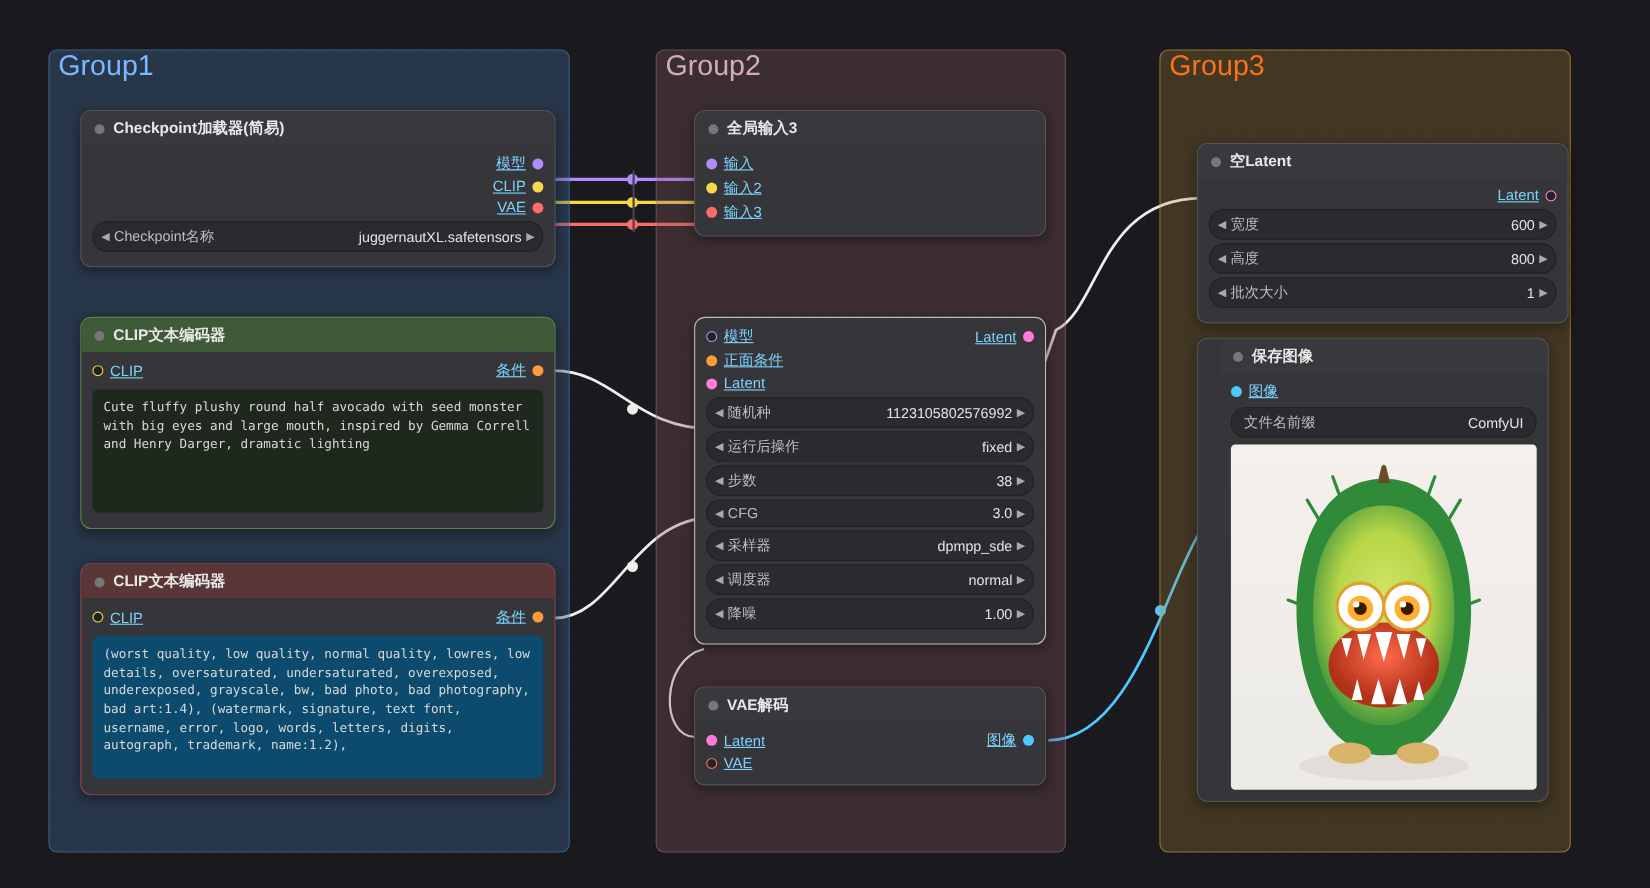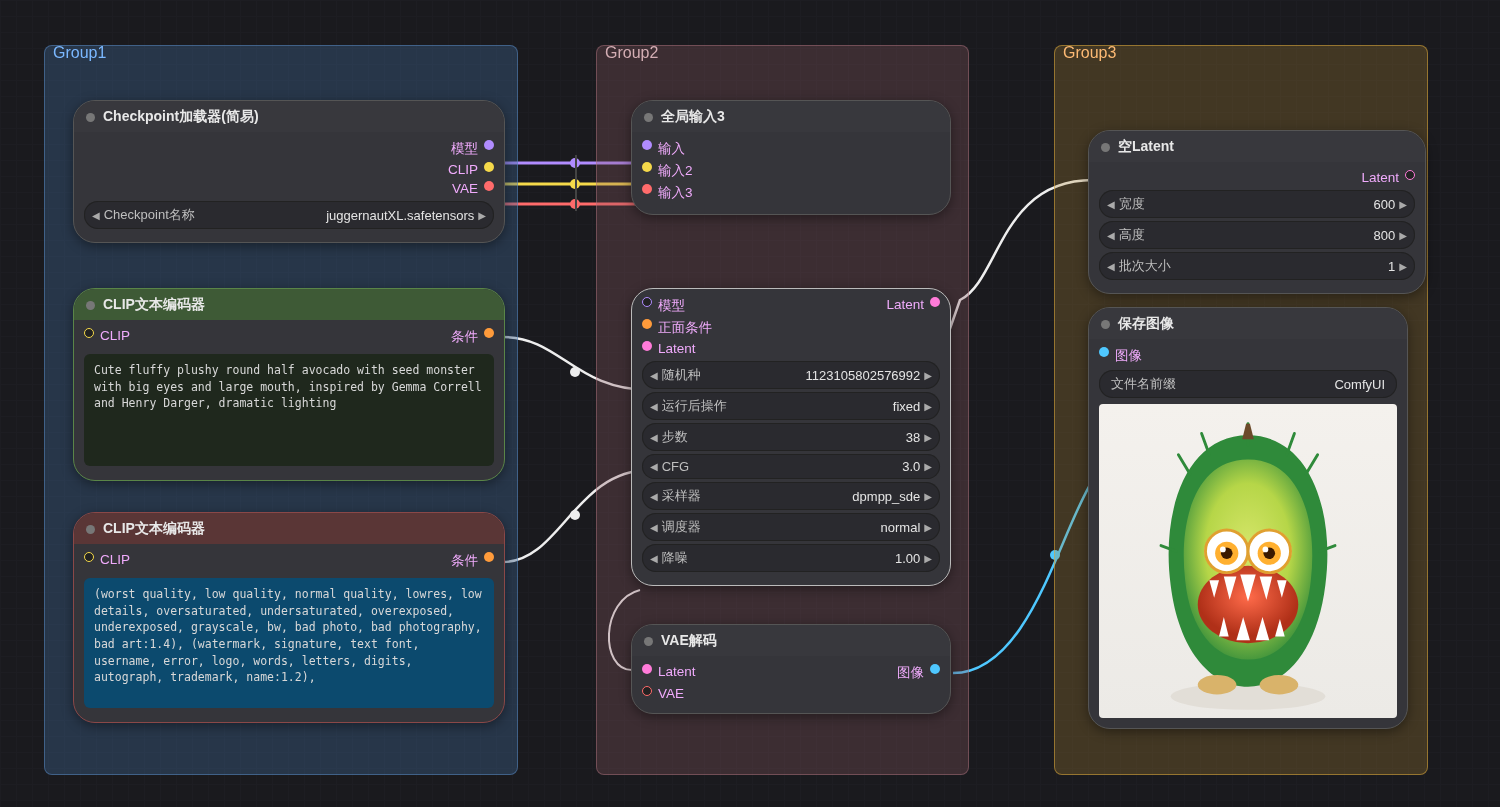--- a/index.html
+++ b/index.html
@@ -1,31 +1,31 @@
 <!DOCTYPE html>
 <html><head>
 <meta charset="utf-8">
 <style>
   * { margin:0; padding:0; box-sizing:border-box; }
   body { width:1500px; height:807px; background:#1a1a1e; font-family:-apple-system,"Segoe UI",sans-serif; color:#d0d0d0; overflow:hidden; position:relative; }
   body::before { content:""; position:absolute; inset:0; background-image:linear-gradient(#24242a 1px,transparent 1px),linear-gradient(90deg,#24242a 1px,transparent 1px); background-size:16px 16px; opacity:.35; }
   .canvas { position:absolute; inset:0; }
   .group { position:absolute; border-radius:8px; }
-  .group-title { position:absolute; top:-2px; left:8px; font-size:16px; font-weight:400; }
+  .group-title { position:absolute; top:-2px; left:8px; font-size:26px; font-weight:400; }
   .g1 { left:44px; top:45px; width:474px; height:730px; background:rgba(60,100,145,.38); border:1px solid rgba(90,140,200,.5);} 
   .g1 .group-title{ color:#7bb8ff; }
   .g2 { left:596px; top:45px; width:373px; height:730px; background:rgba(140,90,100,.30); border:1px solid rgba(180,120,130,.45);} 
   .g2 .group-title{ color:#d4aeb4; }
   .g3 { left:1054px; top:45px; width:374px; height:730px; background:rgba(180,140,50,.26); border:1px solid rgba(220,170,60,.55);} 
-  .g3 .group-title{ color:#fdba74; }
-  .node { position:absolute; background:#35353a; border:1px solid #555; border-radius:22px; box-shadow:0 3px 12px rgba(0,0,0,.4); overflow:hidden; }
+  .g3 .group-title{ color:#f97316; }
+  .node { position:absolute; background:#35353a; border:1px solid #555; border-radius:10px; box-shadow:0 3px 12px rgba(0,0,0,.4); overflow:hidden; }
   .node-header { display:flex; align-items:center; gap:8px; padding:7px 12px 6px; font-size:14px; font-weight:600; color:#e8e8e8; background:#38383d; position:relative;}
   .node-header .dot { width:9px; height:9px; border-radius:50%; background:#777; }
   .node-body { padding:6px 10px 10px; font-size:13px; }
-  .port-row { display:flex; gap:6px; padding:2px 0; font-size:13.5px; color:#f0abfc;}
+  .port-row { display:flex; align-items:center; gap:6px; padding:2px 0; font-size:13.5px; color:#7dd3fc;text-decoration:underline;}
   .port-row.right { justify-content:flex-end; }
   .port { width:10px; height:10px; border-radius:50%; border:1.5px solid #888; background:#222; flex-shrink:0;}
   .port.full { border-width:0; }
   .port.violet{ background:#b18cff;}
   .port.yellow{ background:#f5d94a;}
   .port.red{ background:#ff6b6b;}
   .port.pink{ background:#ff7bd9;}
   .port.cyan{ background:#4fc8ff;}
   .port.orange{ background:#ff9b3b;}
   .port.ring-yellow{ border-color:#f5d94a;}
@@ -282,21 +282,21 @@
         </div>
       <div class="widget">
           <span class="tri">◀</span>
           <span class="lab">批次大小</span>
           <span class="val">1</span>
           <span class="tri">▶</span>
         </div>
     </div>
   </div>
 
-  <div class="node" style="left:1088px; top:307px; width:320px;">
+  <div class="node" style="left:1088px; top:307px; width:320px;padding-left:20px;">
     <div class="node-header">
         <span class="dot"></span>
         <span>保存图像</span>
       </div>
     <div class="node-body">
       <div class="port-row">
           <span class="port full cyan"></span>
           <span>图像</span>
         </div>
       <div class="widget">

